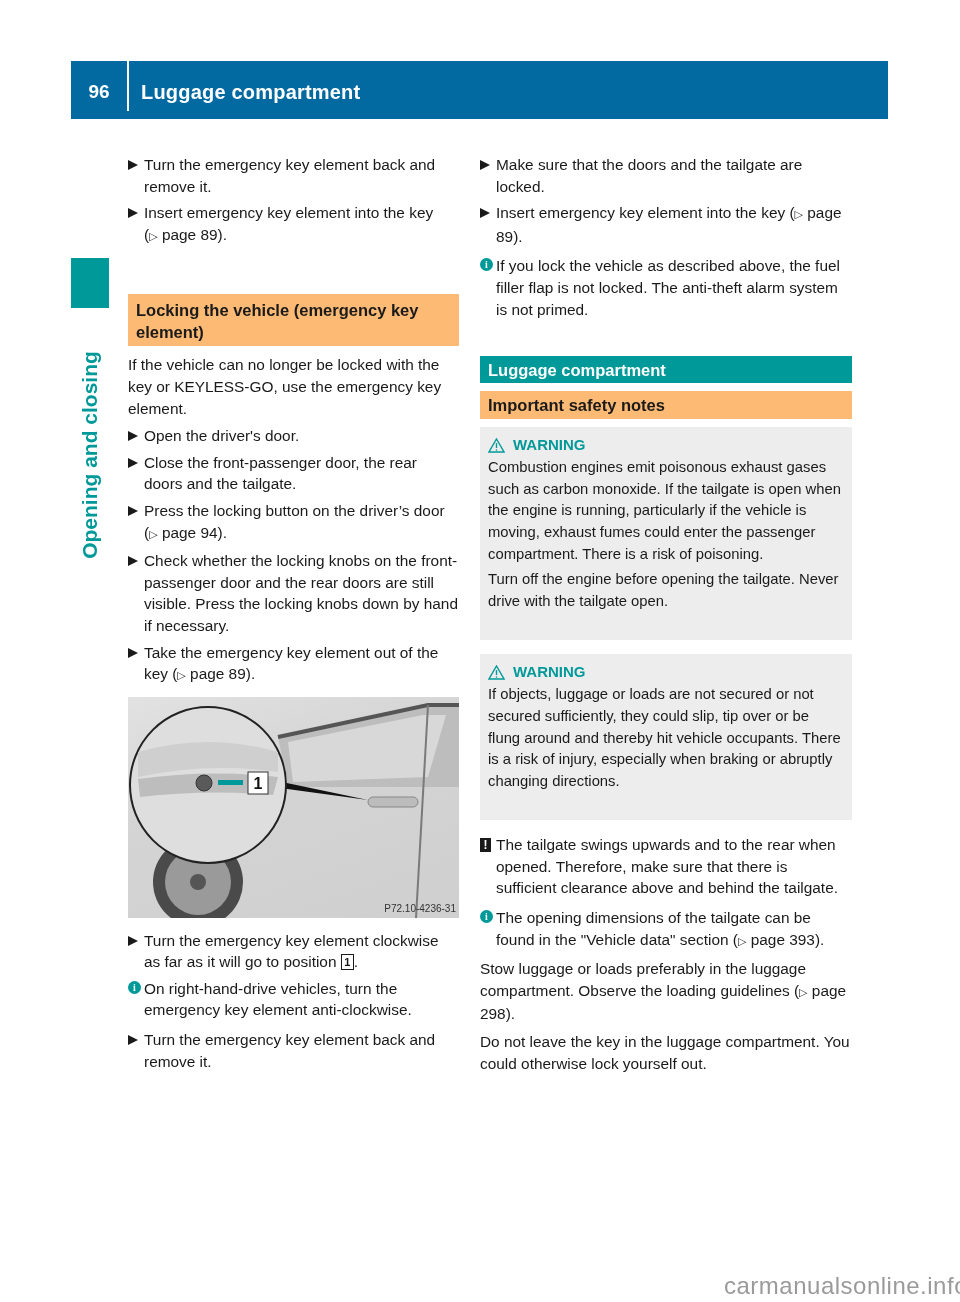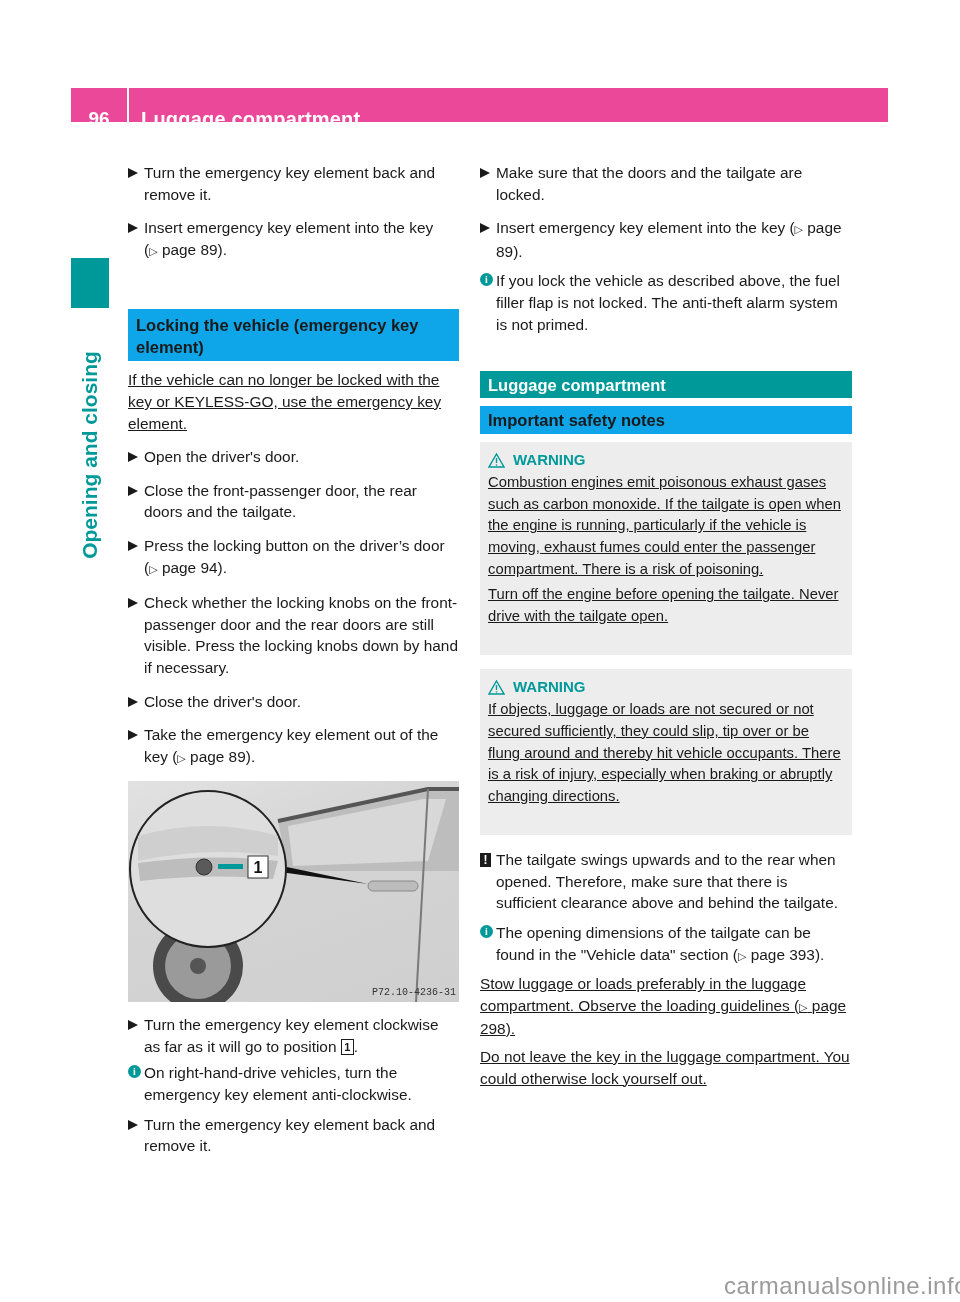--- a/index.html
+++ b/index.html
@@ -1,63 +1,63 @@
 <!DOCTYPE html>
 <html><head>
 <meta charset="utf-8">
 <style>
   html, body { margin: 0; padding: 0; background: #ffffff; }
   body { width: 960px; height: 1302px; position: relative; overflow: hidden;
          font-family: "Liberation Sans", "DejaVu Sans", sans-serif; color: #1a1a1a; }
 
-  .header-bar { position: absolute; left: 71px; top: 88px; width: 817px; height: 34px; background: #ec4899; }
+  .header-bar { position: absolute; left: 71px; top: 61px; width: 817px; height: 58px; background: #0369a1; }
   .header-page { position: absolute; left: 0; top: 0; width: 56px; height: 50px; color: #fff;
                  font-weight: bold; font-size: 19px; line-height: 62px; text-align: center; }
   .header-sep { position: absolute; left: 56px; top: 0; width: 2px; height: 50px; background: #ffffff; }
   .header-title { position: absolute; left: 70px; top: 0; height: 50px; line-height: 62px; color: #fff;
                   font-weight: bold; font-size: 20px; letter-spacing: 0.2px; }
 
   .side-block { position: absolute; left: 71px; top: 258px; width: 38px; height: 50px; background: #009999; }
   .side-label { position: absolute; left: 71px; top: 310px; width: 38px; height: 290px; }
   .side-label span { position: absolute; left: 50%; top: 50%; transform: translate(-50%,-50%) rotate(-90deg);
                      white-space: nowrap; color: #009999; font-weight: bold; font-size: 21px; }
 
   .col { position: absolute; top: 150px; }
   .col-left { left: 128px; width: 331px; }
   .col-right { left: 480px; width: 372px; }
 
-  .p { font-size: 15.4px; line-height: 21.6px; margin: 0 0 6px 0; text-decoration: underline; }
-  .step { position: relative; padding-left: 16px; font-size: 15.4px; line-height: 21.6px; margin: 12px 0 5px 0; }
+  .p { font-size: 15.4px; line-height: 21.6px; margin: 0 0 6px 0; }
+  .step { position: relative; padding-left: 16px; font-size: 15.4px; line-height: 21.6px; margin: 4px 0 5px 0; }
   .step .tri { position: absolute; left: 0; top: 6px; width: 0; height: 0;
                border-left: 10px solid #1a1a1a; border-top: 5px solid transparent; border-bottom: 5px solid transparent; }
   .info { position: relative; padding-left: 16px; font-size: 15.4px; line-height: 21.6px; margin: 0 0 6px 0; }
   .info .ico { position: absolute; left: 0; top: 3px; width: 13px; height: 13px; border-radius: 50%;
                background: #009999; color: #fff; font-size: 10px; line-height: 13px; text-align: center;
                font-weight: bold; font-family: "Liberation Serif", serif; }
   .notice { position: relative; padding-left: 16px; font-size: 15.4px; line-height: 21.6px; margin: 0 0 6px 0; }
   .notice .ico { position: absolute; left: 0; top: 4px; width: 11px; height: 14px; background: #1a1a1a;
                  color: #fff; font-size: 12px; line-height: 14px; text-align: center; font-weight: bold; }
   .pref { font-size: 11px; }
   .poskey { display: inline-block; border: 1px solid #1a1a1a; width: 11px; height: 14px; font-size: 11px;
             line-height: 14px; text-align: center; font-weight: bold; vertical-align: 1px; }
 
-  .heading-gray { background: #0ea5e9; font-weight: bold; font-size: 16.5px; line-height: 22px;
+  .heading-gray { background: #fdba74; font-weight: bold; font-size: 16.5px; line-height: 22px;
                   padding: 5px 8px 3px 8px; margin: 0 0 8px 0; }
   .heading-teal { background: #009999; color: #fff; font-weight: bold; font-size: 16.5px; line-height: 22px;
                   padding: 3px 8px 2px 8px; margin: 0 0 8px 0; }
 
   .warning-box { background: #ededed; padding: 8px 8px 24px 8px; margin: 0 0 14px 0; }
   .warning-head { display: flex; align-items: center; color: #009999; font-weight: bold; font-size: 15px;
                   line-height: 20px; margin-bottom: 2px; }
   .warning-head svg { margin-right: 8px; }
   .warning-box .p { font-size: 14.8px; line-height: 21.6px; margin-bottom: 4px; }
 
   .figure { position: relative; width: 331px; height: 221px; background: linear-gradient(160deg,#e2e2e2 0%,#d4d4d4 40%,#cfcfcf 100%);
             margin: 10px 0 12px 0; overflow: hidden; }
-  .fig-code { position: absolute; right: 3px; bottom: 4px; font-size: 10px; color: #333; font-family: Liberation Mono, monospace; text-align: center; }
+  .fig-code { position: absolute; right: 3px; bottom: 4px; font-size: 10px; color: #333; font-family: Liberation Sans, sans-serif; text-align: center; }
   .watermark { position: absolute; left: 724px; top: 1272px; font-size: 24px; color: #9a9a9a; letter-spacing: 0.5px; }
 </style>
 </head>
 <body>
 
 <div class="header-bar">
   <div class="header-page">96</div>
   <div class="header-sep"></div>
   <div class="header-title">Luggage compartment</div>
 </div>
@@ -78,21 +78,20 @@
   </div>
 
   <div style="height:42px"></div>
   <div class="heading-gray">Locking the vehicle (emergency key element)</div>
   <p class="p">If the vehicle can no longer be locked with the key or KEYLESS-GO, use the emergency key element.</p>
 
   <div class="step"><span class="tri"></span><span>Open the driver's door.</span></div>
   <div class="step"><span class="tri"></span><span>Close the front-passenger door, the rear doors and the tailgate.</span></div>
   <div class="step"><span class="tri"></span><span>Press the locking button on the driver’s door (</span><span class="pref">▷</span>&nbsp;<span>page 94</span><span>).</span></div>
   <div class="step"><span class="tri"></span><span>Check whether the locking knobs on the front-passenger door and the rear doors are still visible. Press the locking knobs down by hand if necessary.</span></div>
-  <div class="step"><span class="tri"></span><span>Close the driver's door.</span></div>
   <div class="step"><span class="tri"></span><span>Take the emergency key element out of the key (</span><span class="pref">▷</span>&nbsp;<span>page 89</span><span>).</span></div>
   <div class="step"><span class="tri"></span></div>
 
   <div class="figure">
     <svg width="331" height="221" viewBox="0 0 331 221">
 
       <path d="M150 40 L300 10 L331 10 L331 90 L160 90 Z" fill="#bdbdbd"></path>
       <path d="M160 45 L295 18 L318 18 L300 80 L165 85 Z" fill="#d8d8d8"></path>
       <path d="M150 40 L300 8 L331 8" stroke="#555" stroke-width="4" fill="none"></path>
       <line x1="300" y1="8" x2="288" y2="221" stroke="#7a7a7a" stroke-width="2"></line>

